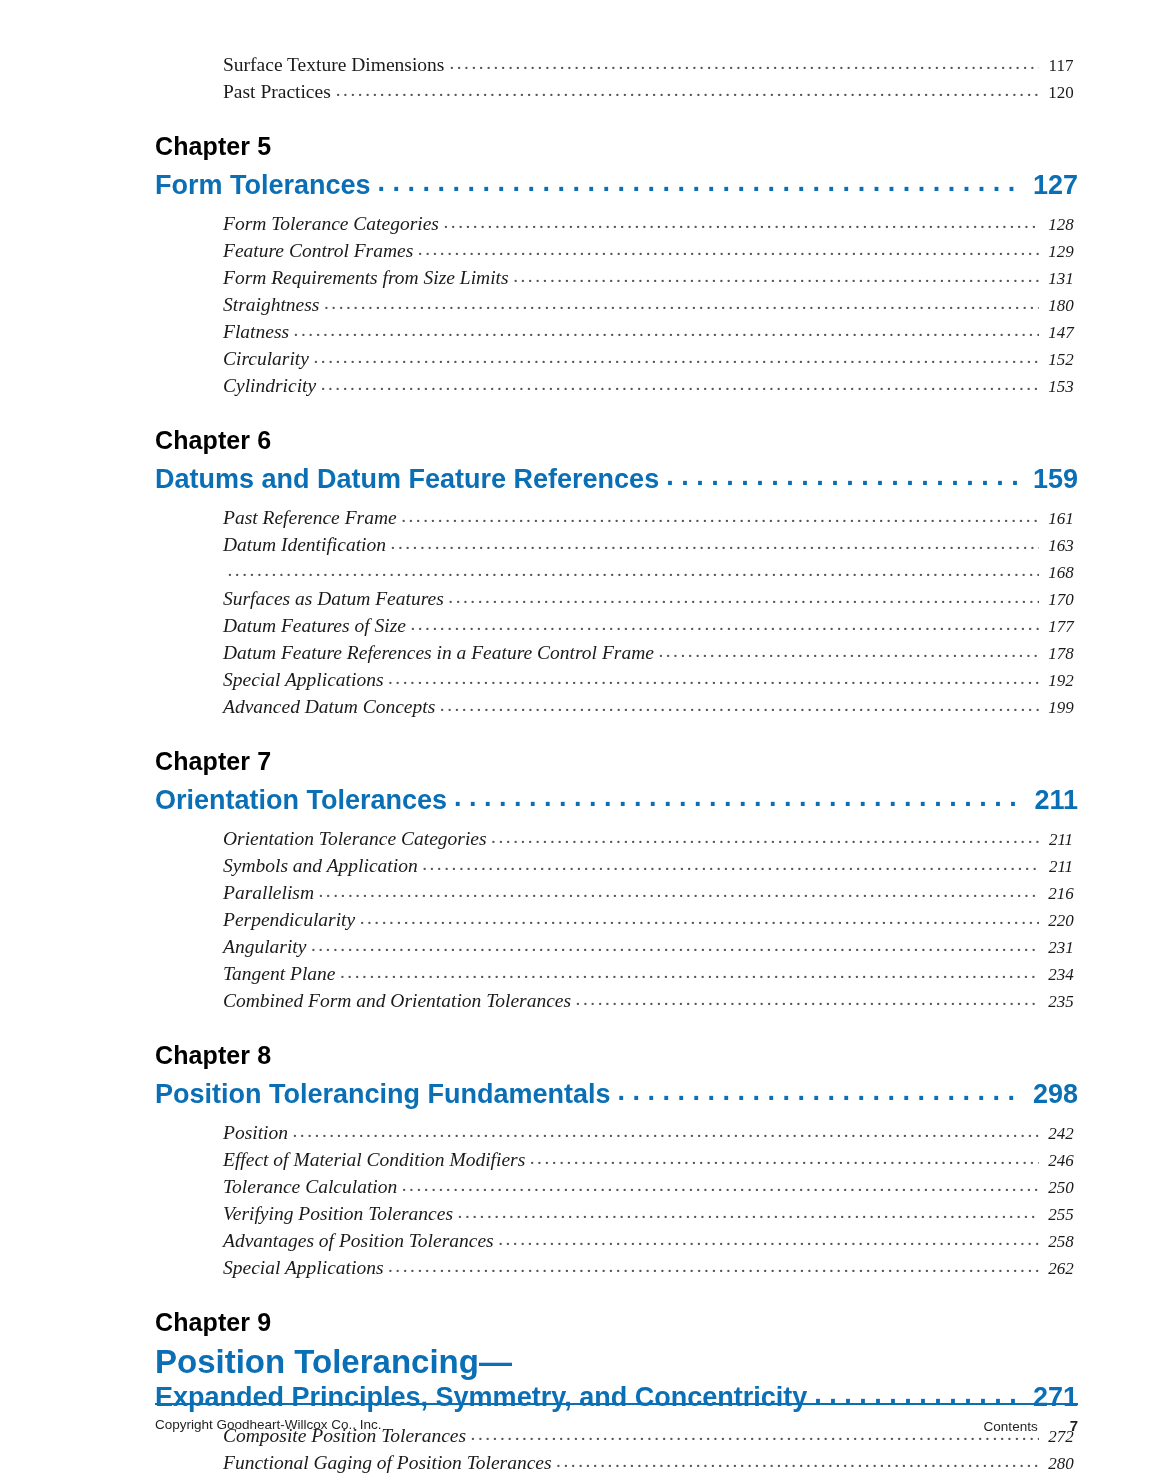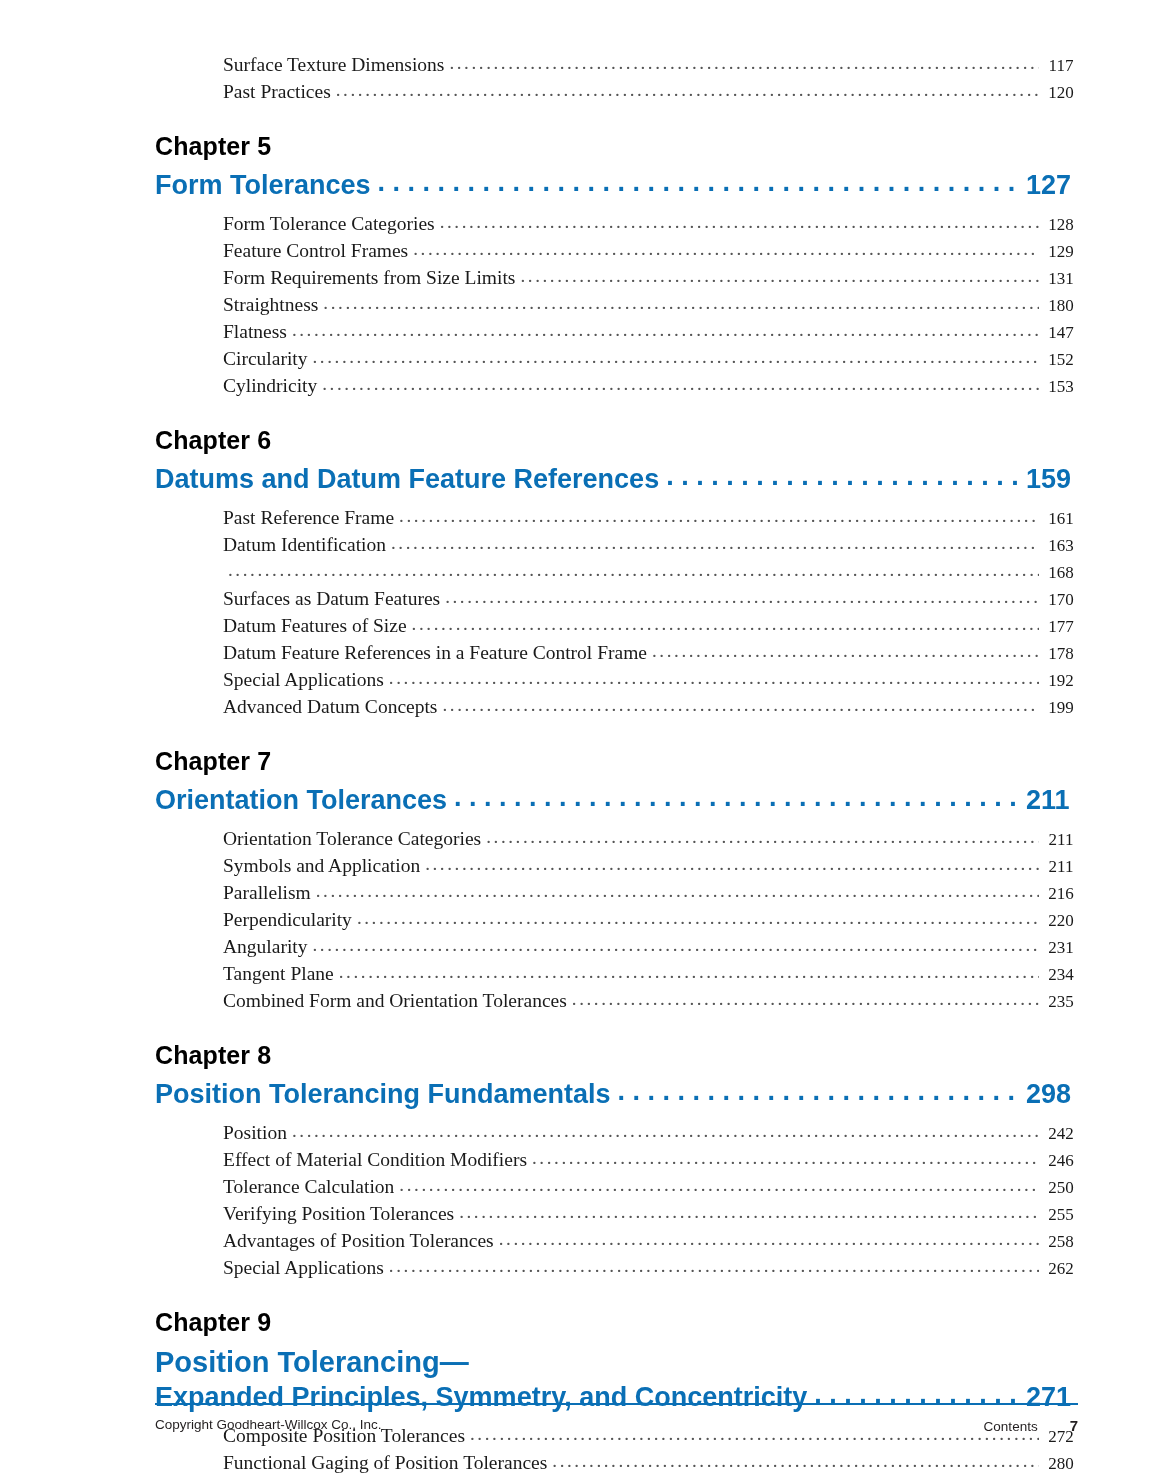--- a/index.html
+++ b/index.html
@@ -81,32 +81,33 @@
     overflow: hidden;
     white-space: nowrap;
     margin: 0 7px;
     letter-spacing: 7.5px;
     font-size: 27px;
     transform: translateY(-3px);
   }
   .chapter-title-row .cpage {
     white-space: nowrap;
     min-width: 52px;
-    text-align: left;
+    text-align: right;
   }
   .chapter-title-two-line {
     display: block;
     color: #0a6fb5;
     font-family: "Liberation Sans", sans-serif;
     font-weight: bold;
-    font-size: 29px;
+    font-size: 33px;
     line-height: 36px;
   }
   .entries {
     margin-top: 4px;
+    font-style: italic;
   }
 
   
   .footer {
     position: absolute;
     left: 155px;
     right: 78px;
     bottom: 45px;
   }
   .footer-rule {

